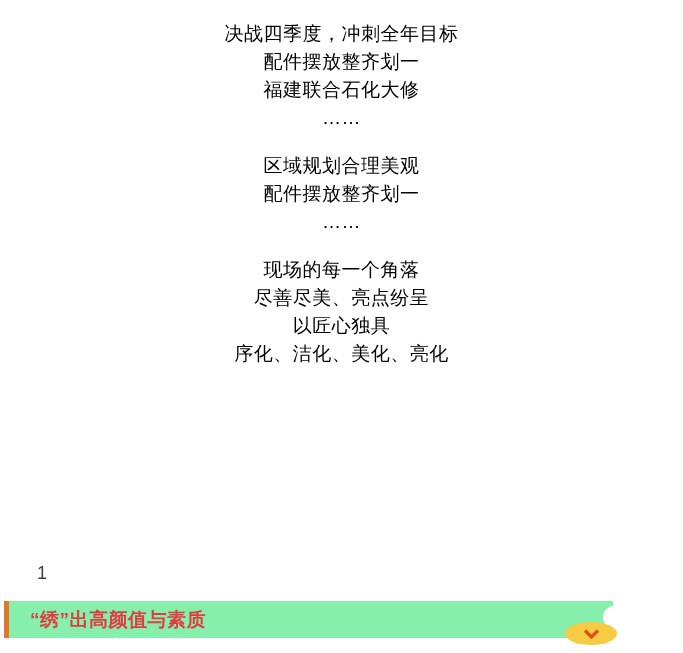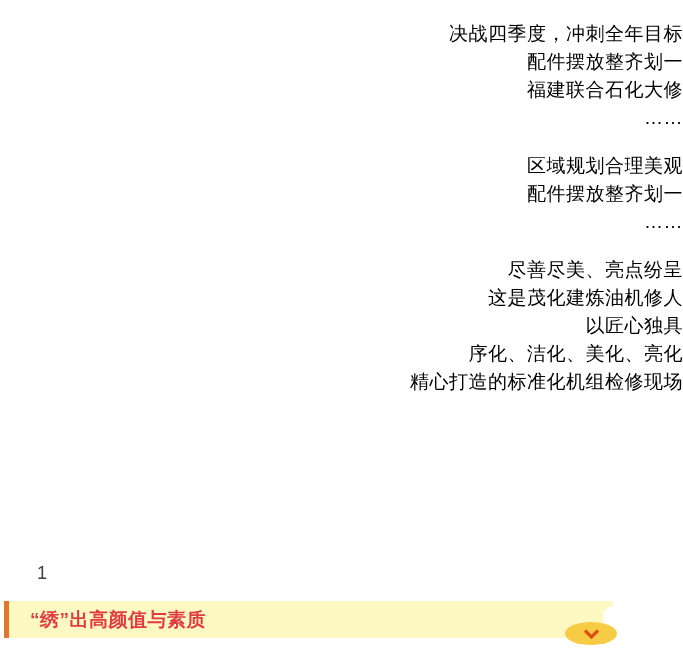--- a/index.html
+++ b/index.html
@@ -19,37 +19,37 @@
   
   .poem {
     position: absolute;
     left: 0; right: 0; top: 20px;
     text-align: center;
     color: #000000;
     font-size: 19px;
     line-height: 28px;
     letter-spacing: 0.5px;
   }
-  .stanza { margin: 0 0 20px 0; text-align: right; }
+  .stanza { margin: 0 0 20px 0; }
   .poem-line { white-space: pre; }
   
   .page-number {
     position: absolute;
     left: 37px; top: 562px;
     font-size: 18px;
     color: #3c4043;
     line-height: 22px;
   }
   
   .bottom-bar {
     position: absolute;
     left: 4px; top: 601px;
     width: 609px; height: 37px;
     box-sizing: border-box;
-    background: #fef9c3;
+    background: #86efac;
     border-left: 5px solid #e2772c;
     z-index: 1;
     display: flex;
     align-items: center;
   }
   .bottom-bar-title {
     padding-left: 21px;
     font-size: 19px;
     font-weight: bold;
     color: #e23c43;
@@ -93,25 +93,24 @@
         <div class="poem-line">配件摆放整齐划一</div>
         <div class="poem-line">福建联合石化大修</div>
         <div class="poem-line">……</div>
       </div>
       <div class="stanza">
         <div class="poem-line">区域规划合理美观</div>
         <div class="poem-line">配件摆放整齐划一</div>
         <div class="poem-line">……</div>
       </div>
       <div class="stanza">
+        <div class="poem-line">现场的每一个角落</div>
         <div class="poem-line">尽善尽美、亮点纷呈</div>
-        <div class="poem-line">这是茂化建炼油机修人</div>
         <div class="poem-line">以匠心独具</div>
         <div class="poem-line">序化、洁化、美化、亮化</div>
-        <div class="poem-line">精心打造的标准化机组检修现场</div>
       </div>
     </div>
 
   <div class="page-number">1</div>
 
   <div class="bottom-bar">
     <span class="bottom-bar-title">“绣”出高颜值与素质</span>
   </div>
 
   <div class="bar-notch"></div>

